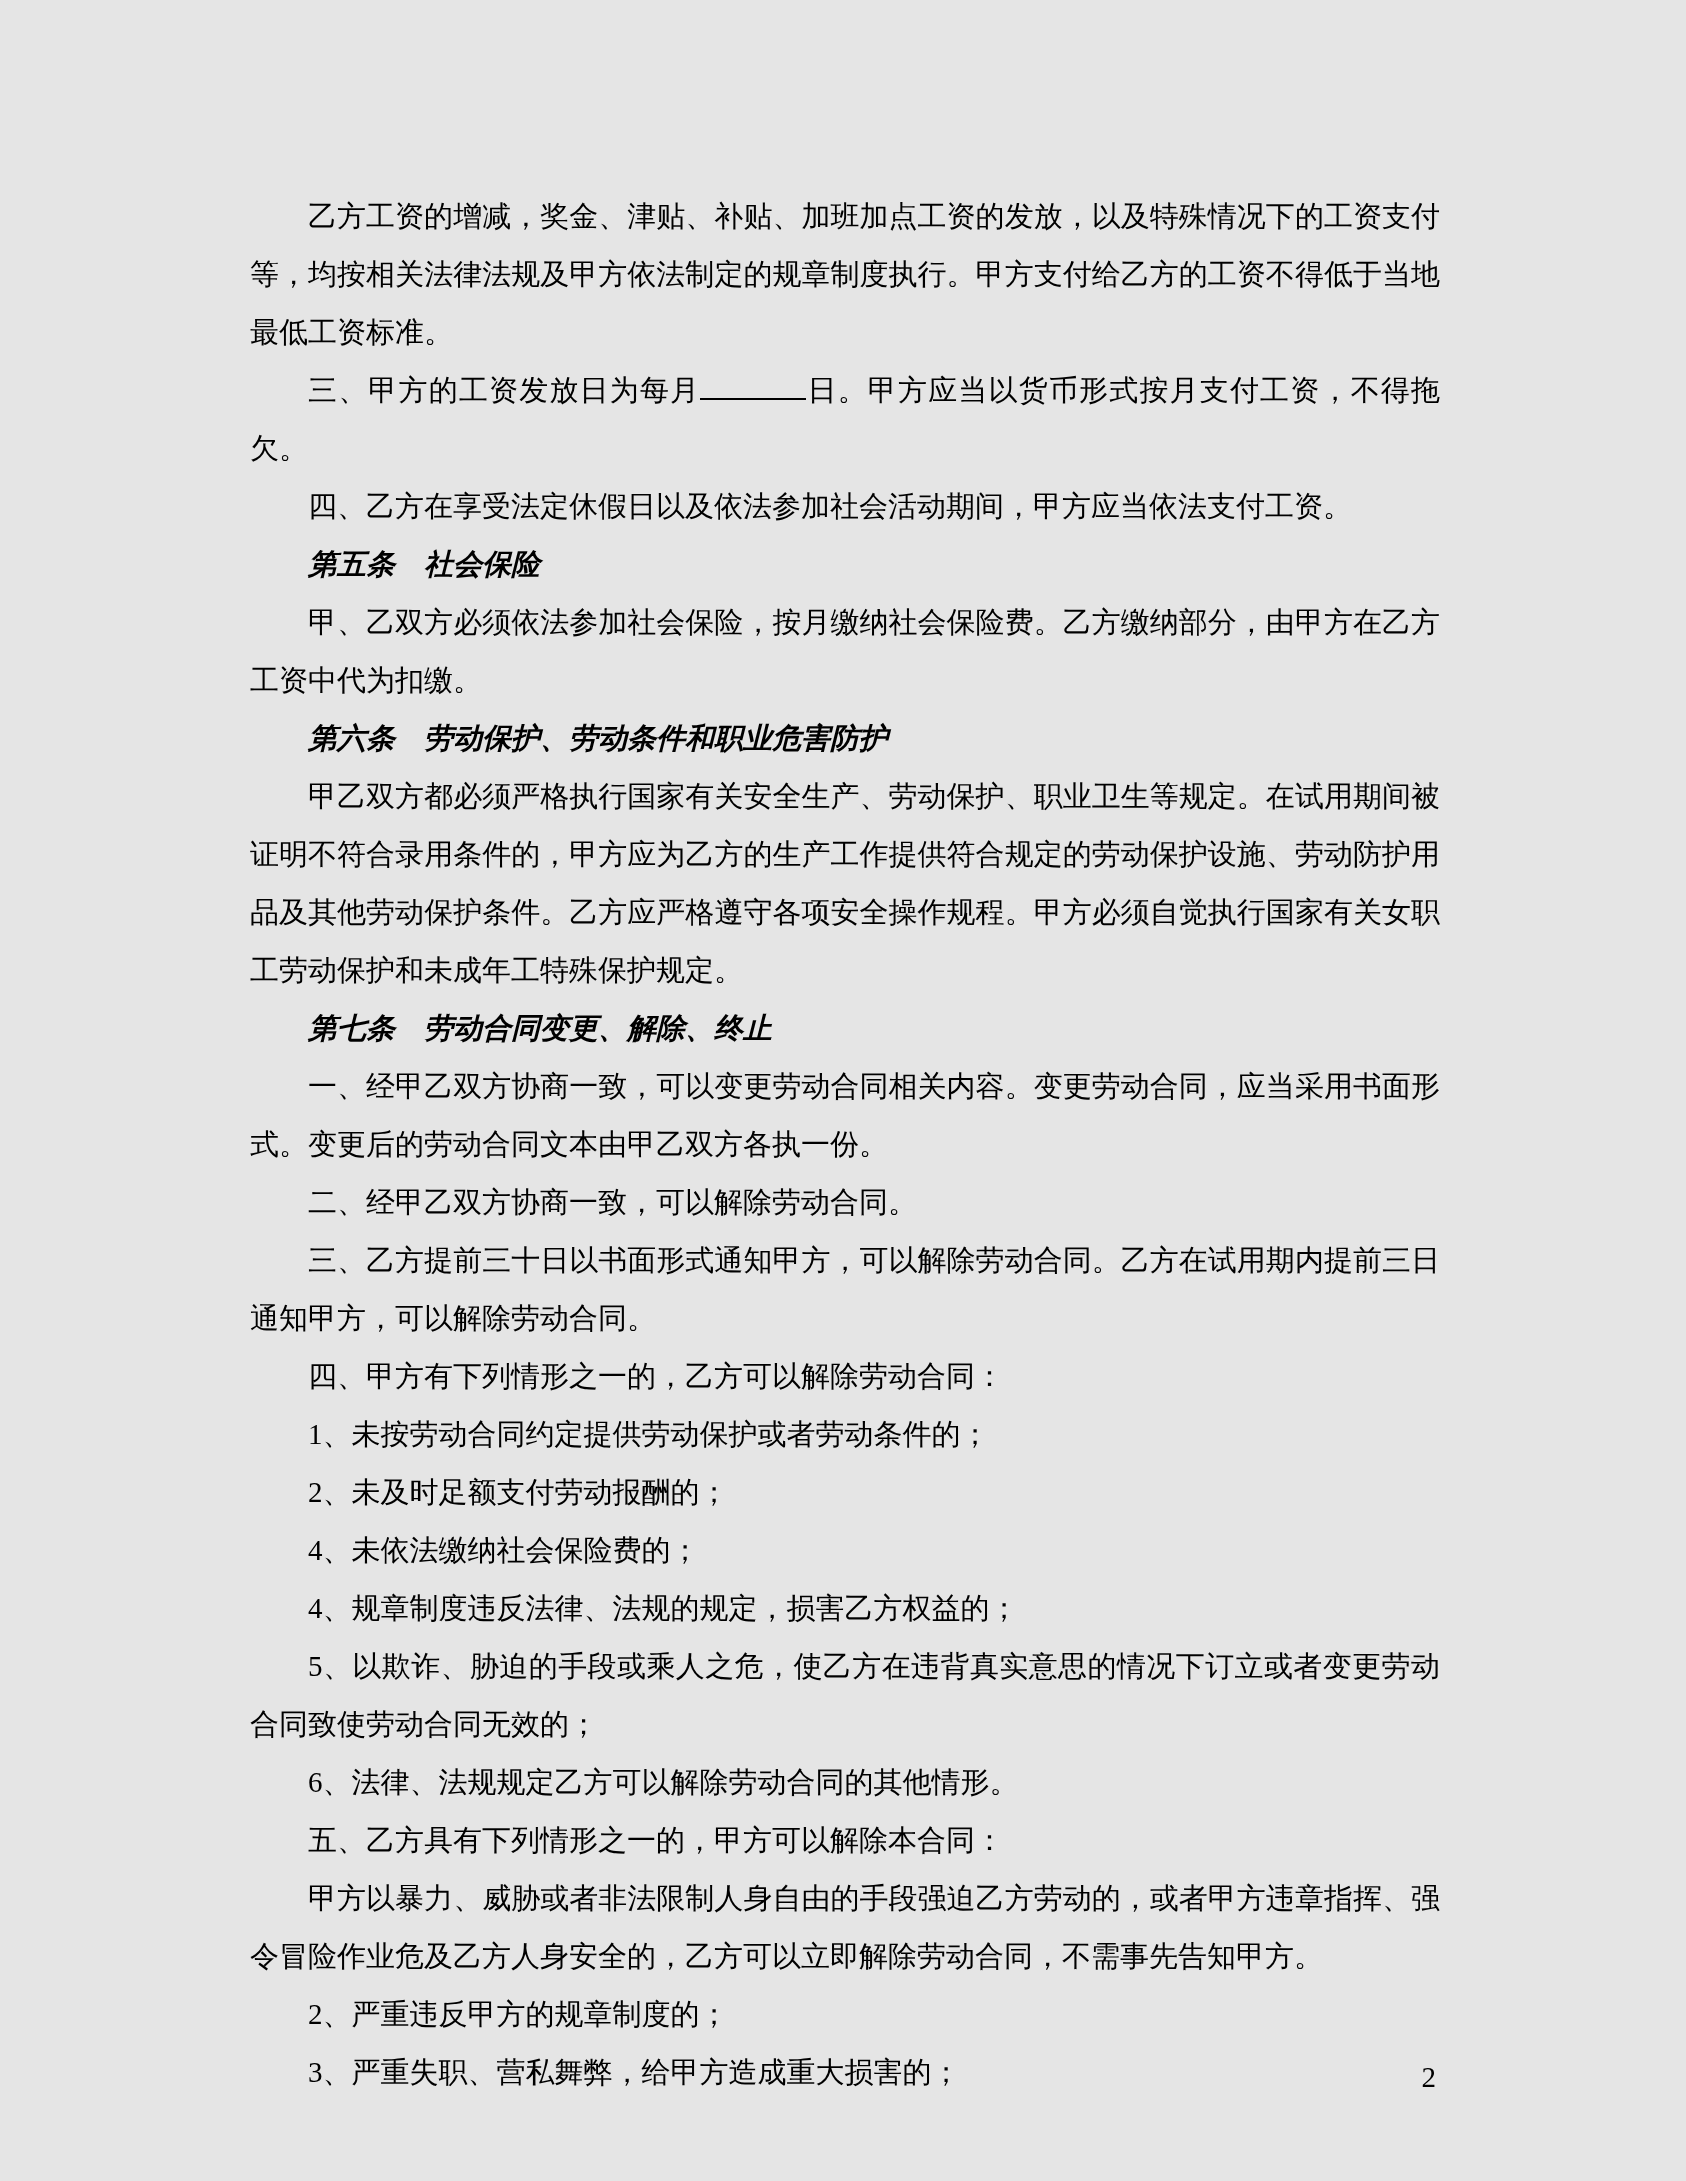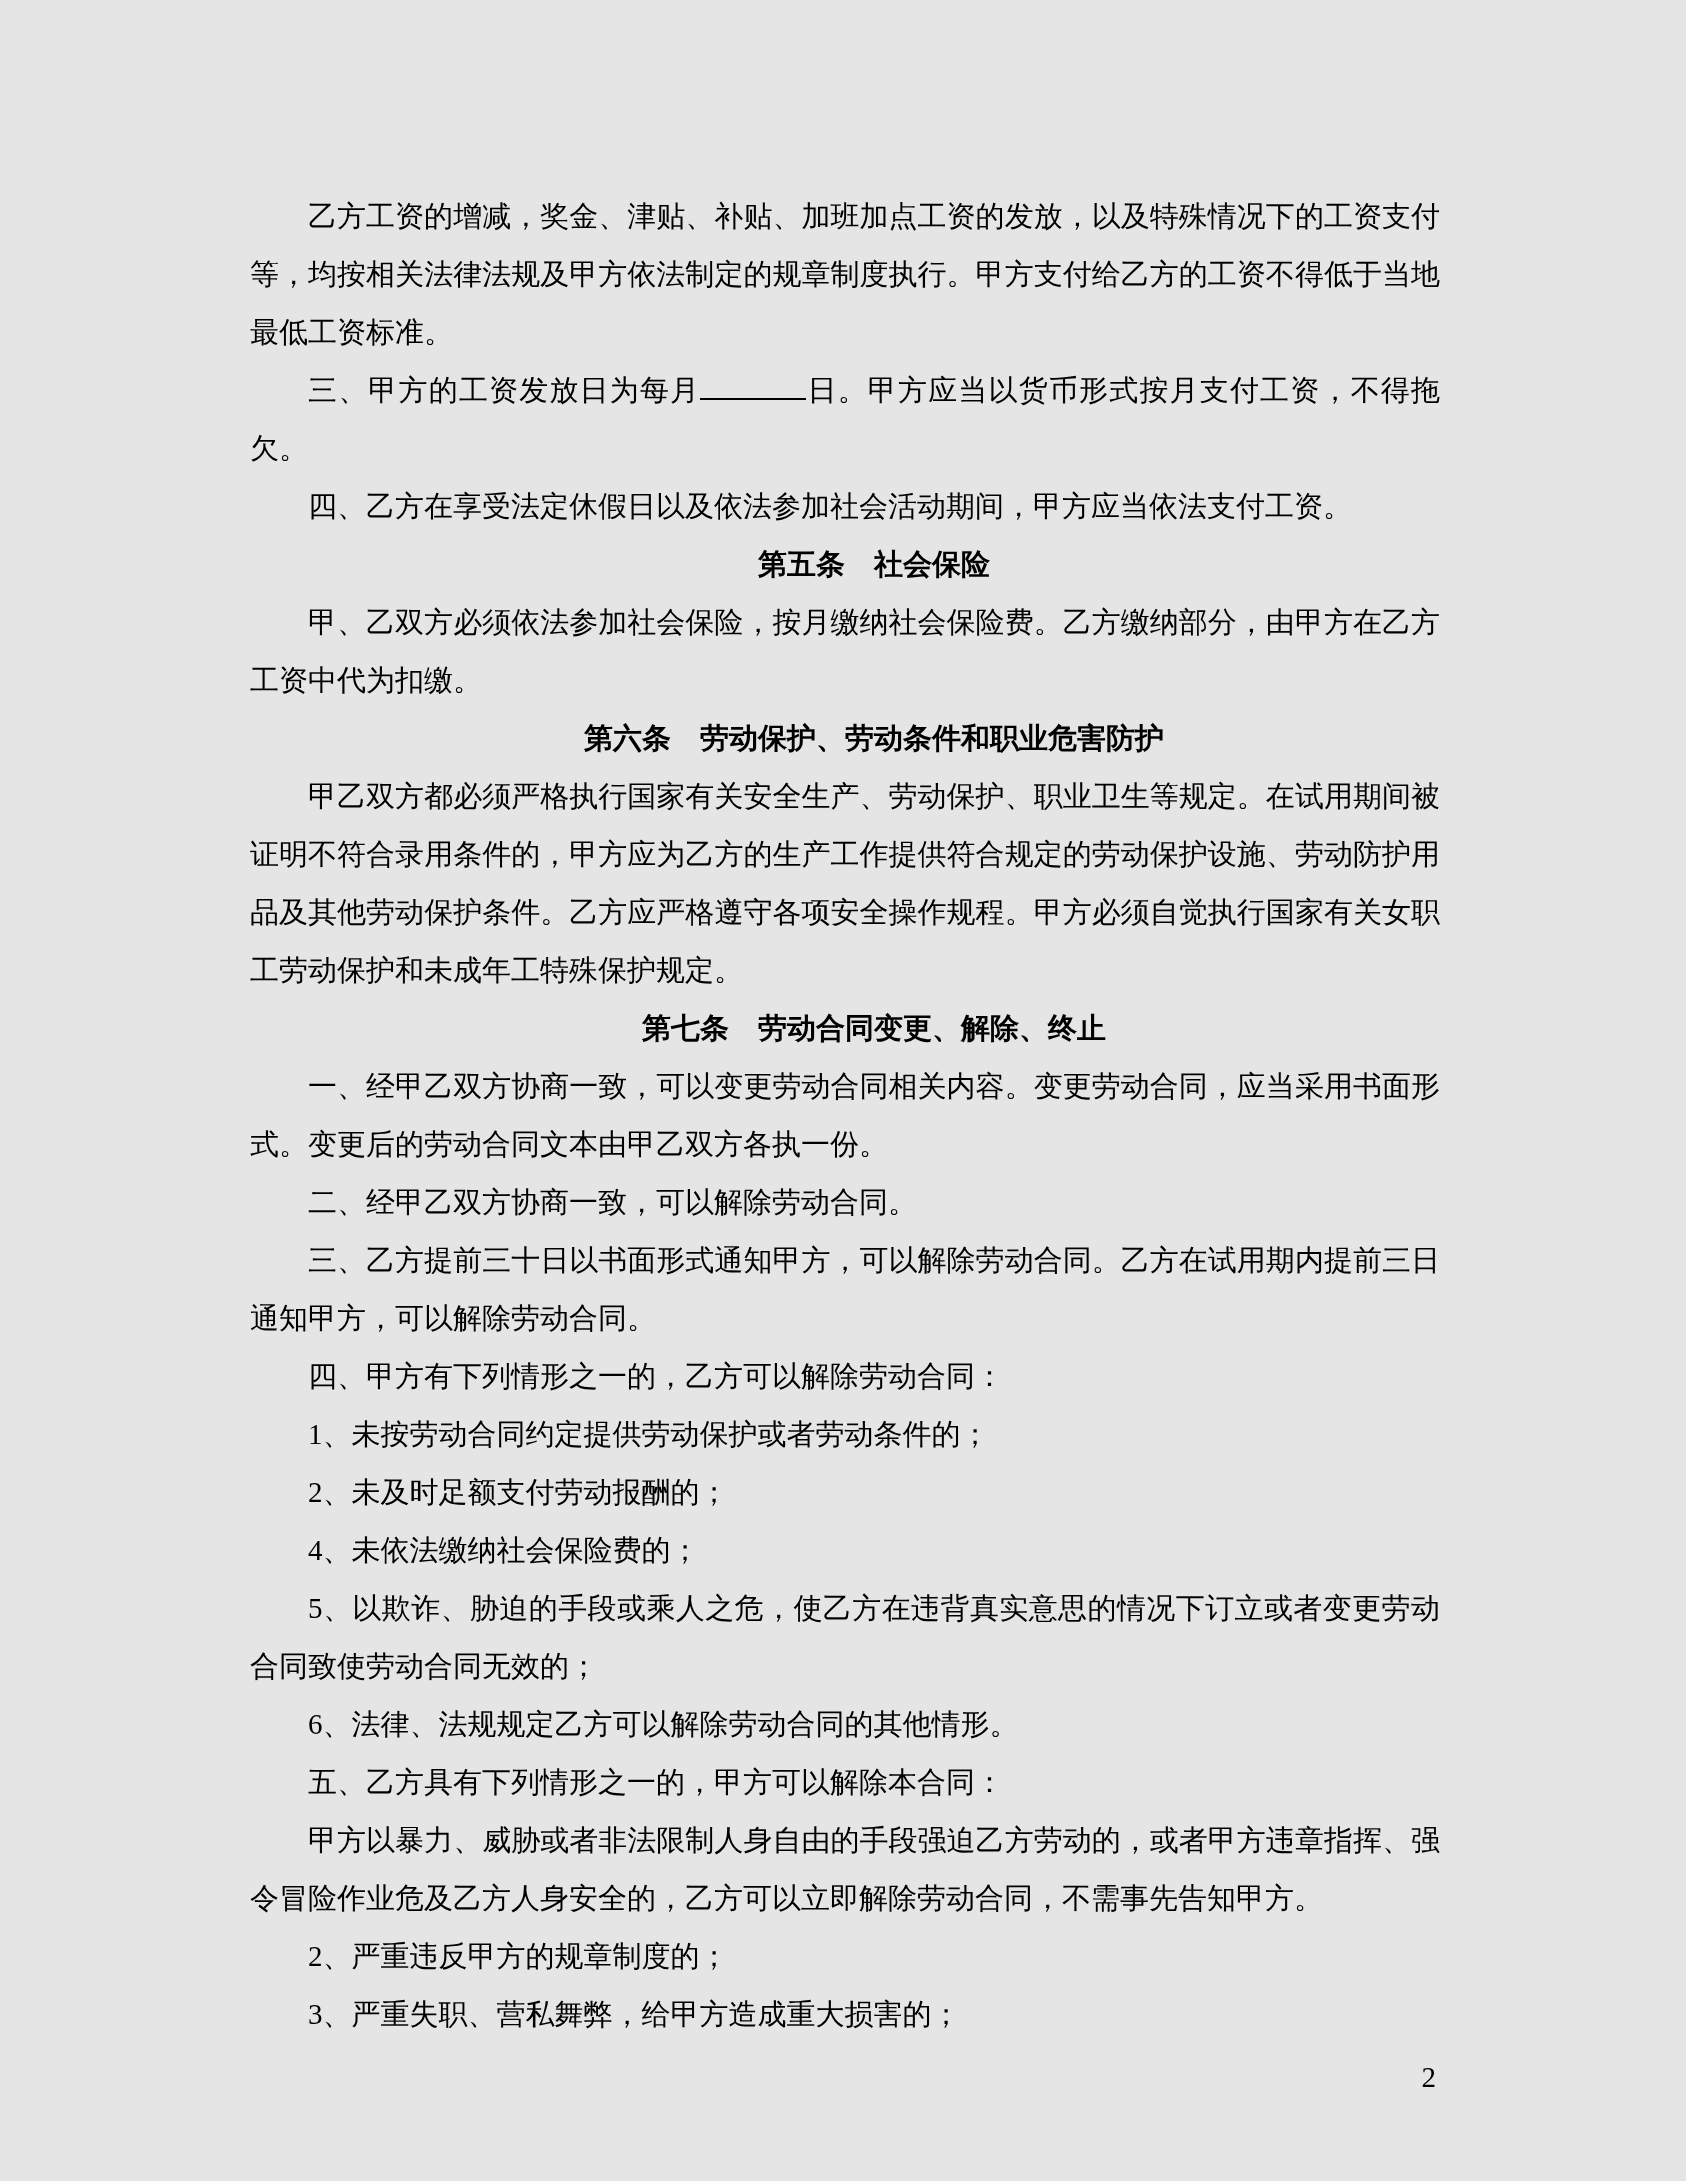--- a/index.html
+++ b/index.html
@@ -24,21 +24,22 @@
       margin: 0;
       padding: 0;
       text-indent: 2em;
       text-align: justify;
       text-justify: inter-ideograph;
       word-break: break-all;
     }
     p.heading {
       font-family: "Liberation Sans", "DejaVu Sans", sans-serif;
       font-weight: bold;
-      text-align: center;
+      text-align: left;
+      font-style: italic;
     }
     .blank {
       display: inline-block;
       width: 106px;
       height: 0.95em;
       border-bottom: 2.8px solid #000000;
       vertical-align: baseline;
     }
     .page-number {
       position: absolute;
@@ -78,20 +79,21 @@
   <p class="body">三、乙方提前三十日以书面形式通知甲方，可以解除劳动合同。乙方在试用期内提前三日通知甲方，可以解除劳动合同。</p>
 
   <p class="body">四、甲方有下列情形之一的，乙方可以解除劳动合同：</p>
 
   <p class="body">1、未按劳动合同约定提供劳动保护或者劳动条件的；</p>
 
   <p class="body">2、未及时足额支付劳动报酬的；</p>
 
   <p class="body">4、未依法缴纳社会保险费的；</p>
 
+  <p class="body">4、规章制度违反法律、法规的规定，损害乙方权益的；</p>
 
   <p class="body">5、以欺诈、胁迫的手段或乘人之危，使乙方在违背真实意思的情况下订立或者变更劳动合同致使劳动合同无效的；</p>
 
   <p class="body">6、法律、法规规定乙方可以解除劳动合同的其他情形。</p>
 
   <p class="body">五、乙方具有下列情形之一的，甲方可以解除本合同：</p>
 
   <p class="body">甲方以暴力、威胁或者非法限制人身自由的手段强迫乙方劳动的，或者甲方违章指挥、强令冒险作业危及乙方人身安全的，乙方可以立即解除劳动合同，不需事先告知甲方。</p>
 
 

